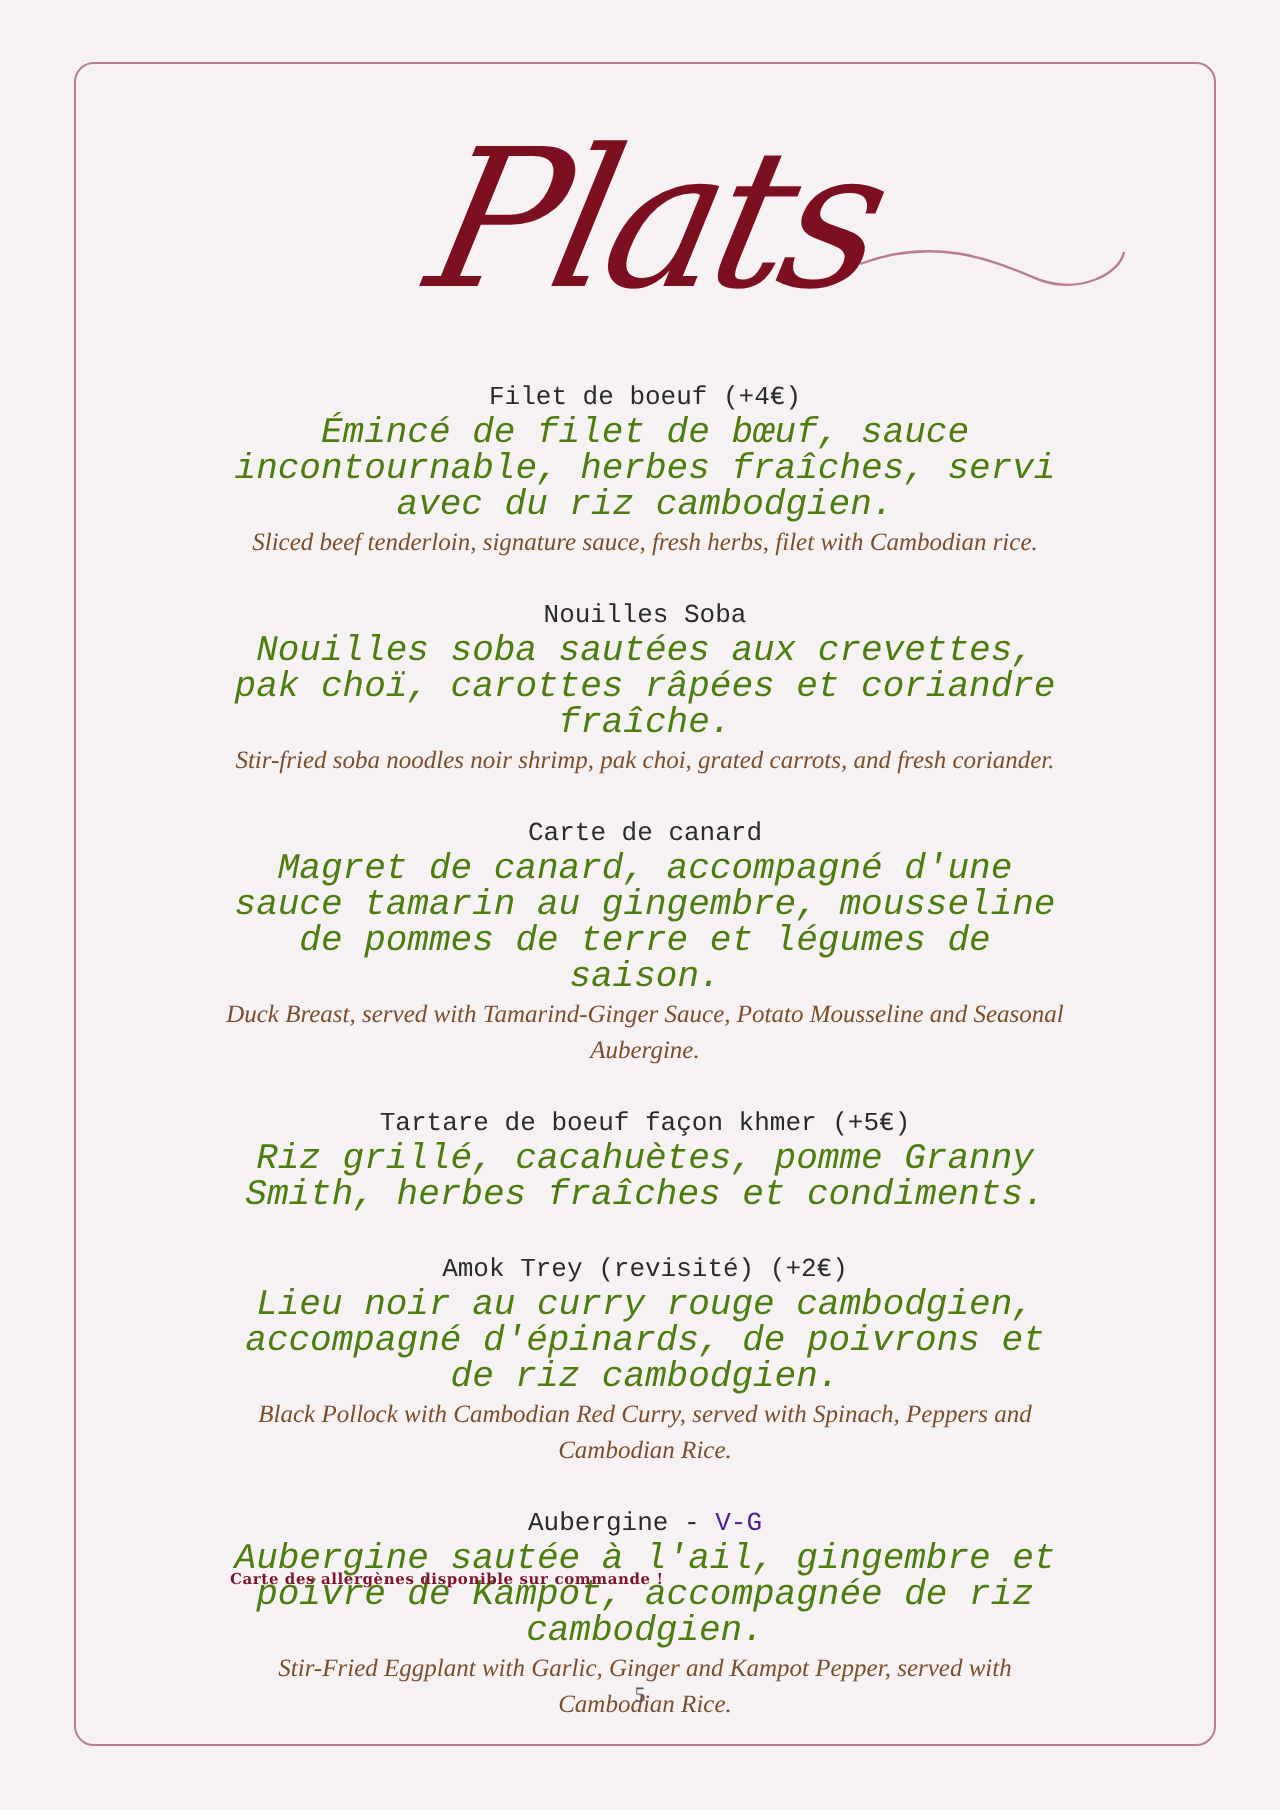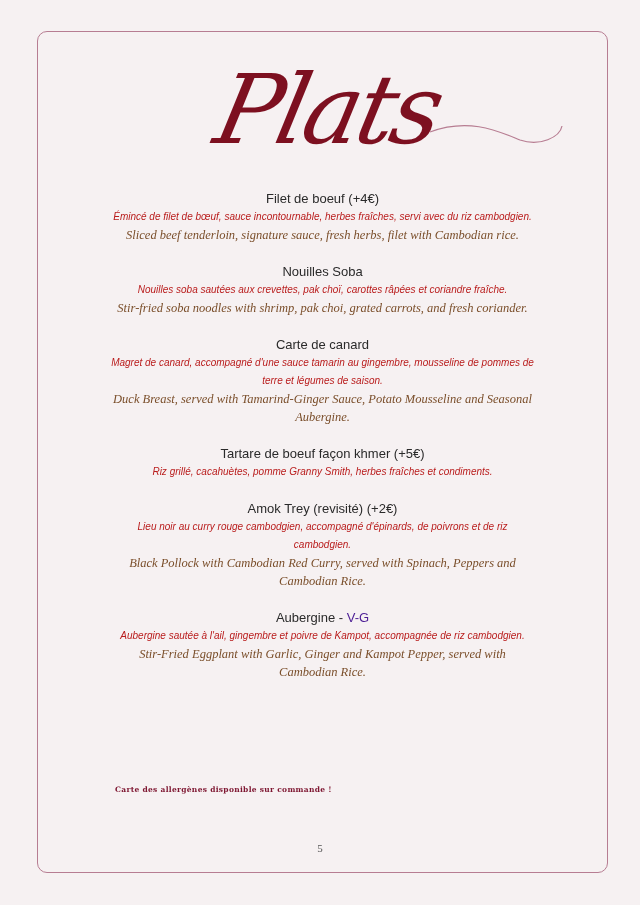--- a/index.html
+++ b/index.html
@@ -36,31 +36,31 @@
     transform: skewX(-12deg);
   }
   .menu {
     position: absolute;
     left: 110px; top: 190px;
     width: 425px;
     text-align: center;
   }
   .dish { margin-bottom: 19px; }
   .dish-name {
-    font-family: Liberation Sans, sans-serif;
+    font-family: Liberation Mono, monospace;
     font-size: 13px;
     color: #2a2a2a;
     line-height: 18px;
   }
   .dish-name .tag { color: #4c1d95; }
   .dish-fr {
-    font-family: Liberation Sans, sans-serif;
+    font-family: Liberation Mono, monospace;
     font-style: italic;
-    font-size: 10px;
-    color: #b91c1c;
+    font-size: 18px;
+    color: #4d7c0f;
     line-height: 18px;
   }
   .dish-en {
     font-family: "Liberation Serif", serif;
     font-style: italic;
     font-size: 12.5px;
     color: #7a4e2a;
     line-height: 18px;
   }
   .allergen {
@@ -95,21 +95,21 @@
 
 <div class="menu">
   <div class="dish">
     <div class="dish-name"><span>Filet de boeuf (+4€)</span></div>
     <div class="dish-fr">Émincé de filet de bœuf, sauce incontournable, herbes fraîches, servi avec du riz cambodgien.</div>
     <div class="dish-en">Sliced beef tenderloin, signature sauce, fresh herbs, filet with Cambodian rice.</div>
   </div>
   <div class="dish">
     <div class="dish-name"><span>Nouilles Soba</span></div>
     <div class="dish-fr">Nouilles soba sautées aux crevettes, pak choï, carottes râpées et coriandre fraîche.</div>
-    <div class="dish-en">Stir-fried soba noodles with shrimp, pak choi, grated carrots, and fresh coriander.</div>
+    <div class="dish-en">Stir-fried soba noodles noir shrimp, pak choi, grated carrots, and fresh coriander.</div>
   </div>
   <div class="dish">
     <div class="dish-name"><span>Carte de canard</span></div>
     <div class="dish-fr">Magret de canard, accompagné d'une sauce tamarin au gingembre, mousseline de pommes de terre et légumes de saison.</div>
     <div class="dish-en">Duck Breast, served with Tamarind-Ginger Sauce, Potato Mousseline and Seasonal Aubergine.</div>
   </div>
   <div class="dish">
     <div class="dish-name"><span>Tartare de boeuf façon khmer (+5€)</span></div>
     <div class="dish-fr">Riz grillé, cacahuètes, pomme Granny Smith, herbes fraîches et condiments.</div>
   </div>

